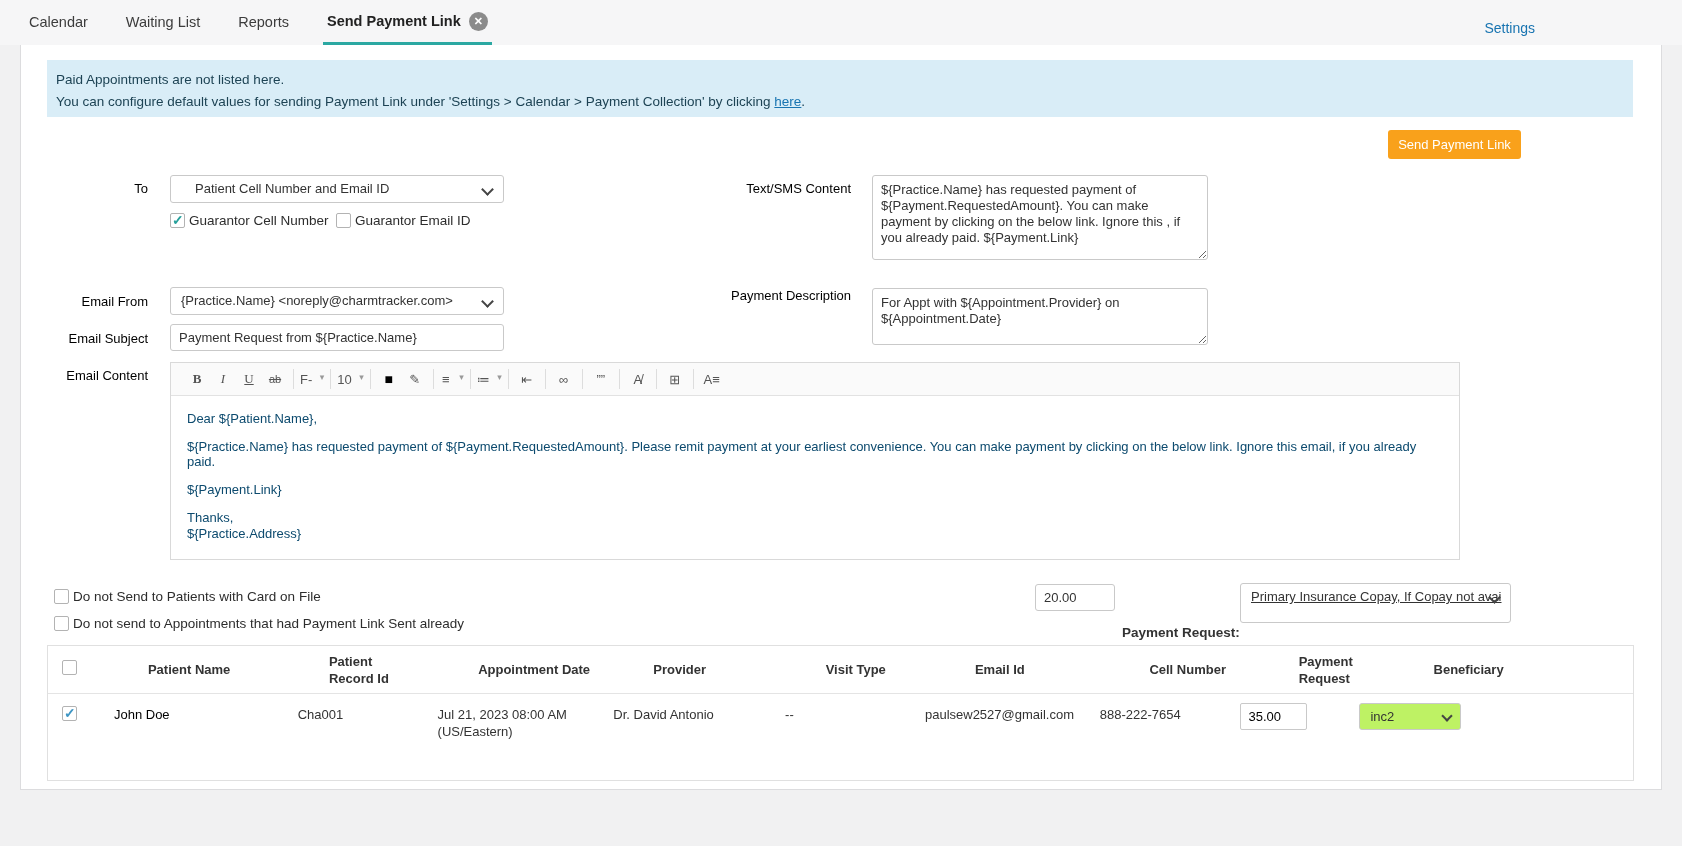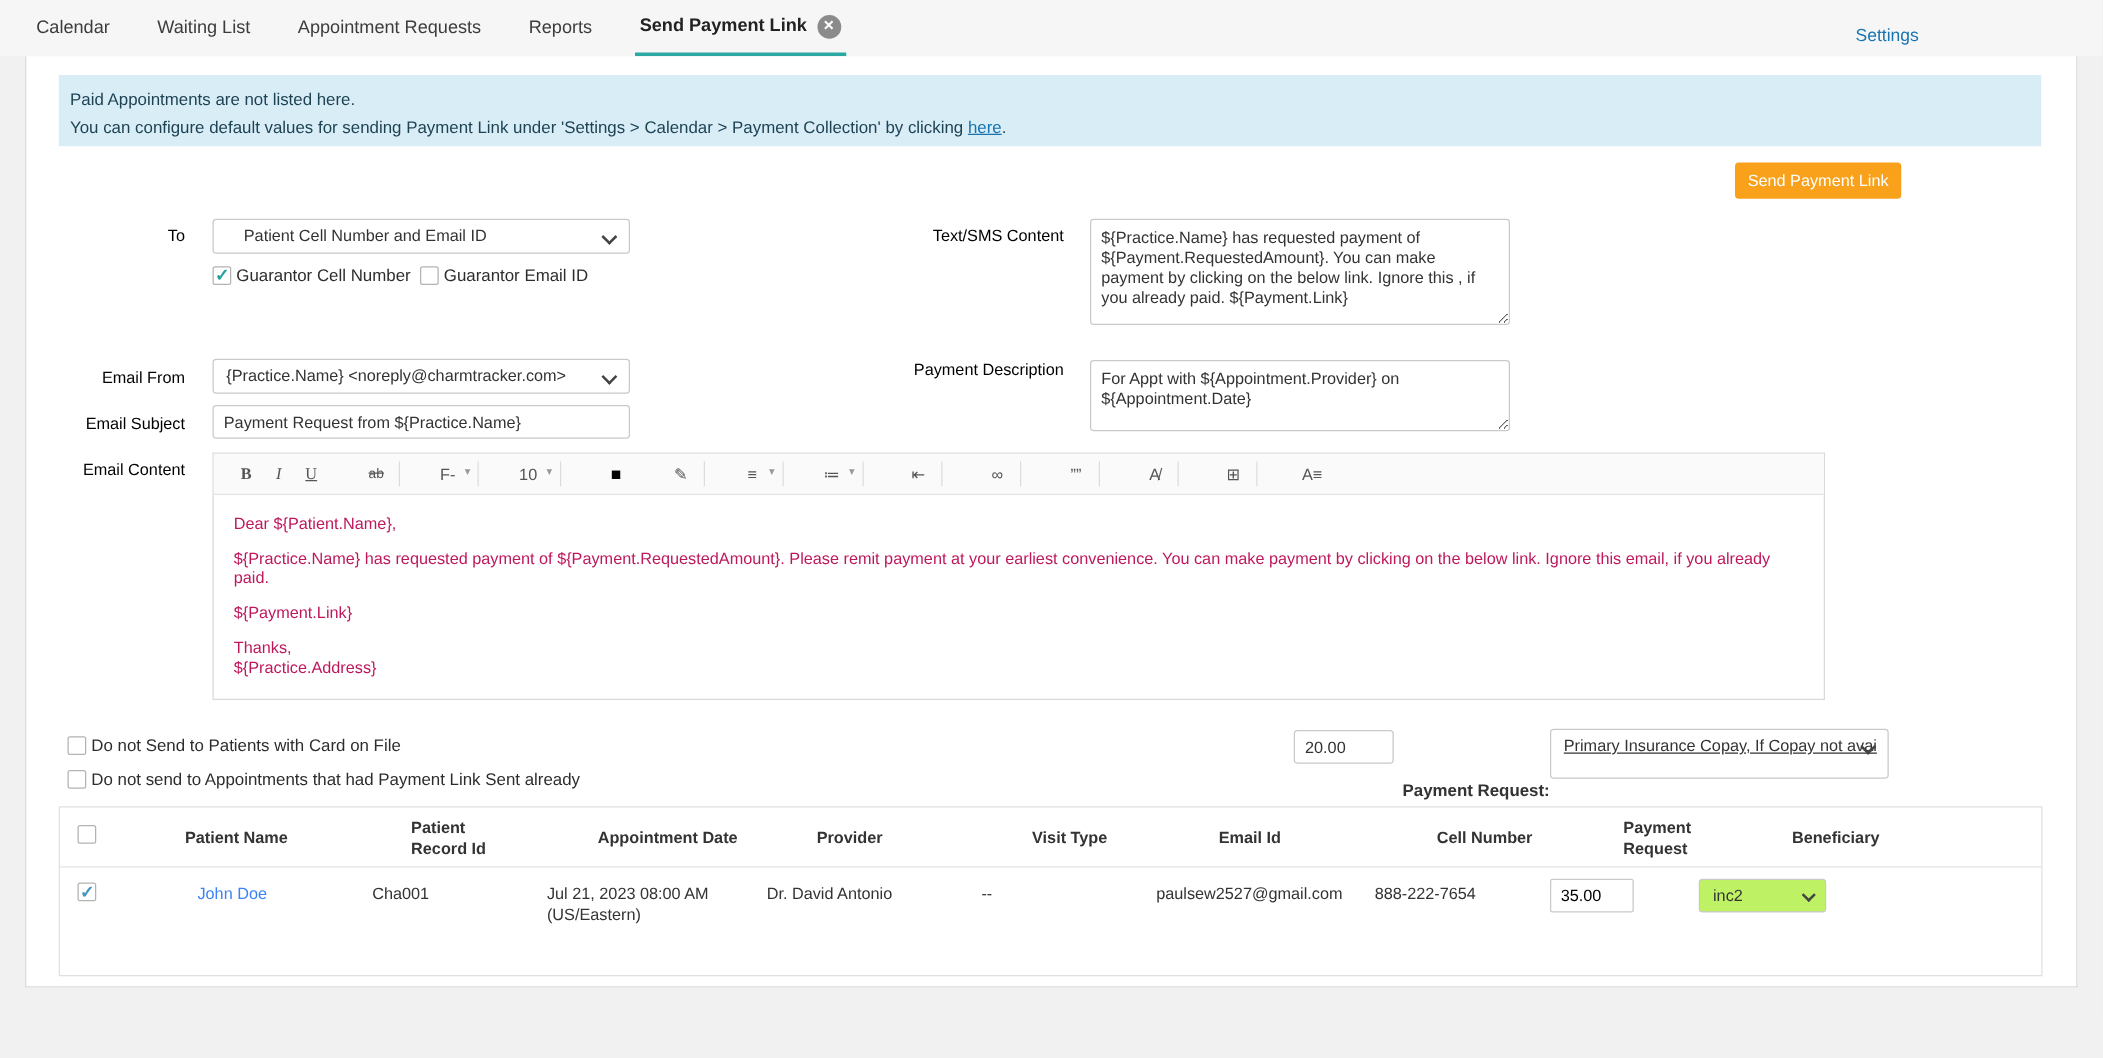--- a/index.html
+++ b/index.html
@@ -32,57 +32,56 @@
   textarea.txt-area { position:absolute; border:1px solid #c9c9c9; border-radius:3px; font-size:13px; color:#333; padding:6px 8px; font-family:"Liberation Sans",sans-serif; line-height:16px; resize:both; background:#fff; }
   .cb { position:absolute; width:15px; height:15px; border:1px solid #b3b3b3; border-radius:2px; background:#fff; cursor:pointer; }
   .cb.checked-teal::after { content:"✓"; position:absolute; left:1px; top:-2px; color:#26a09b; font-size:14px; font-weight:bold; }
   .cb-lbl { position:absolute; font-size:13.5px; color:#2d2d2d; cursor:pointer; }
   
   .editor { position:absolute; left:170px; top:362px; width:1290px; height:198px; border:1px solid #d9d9d9; background:#fff; }
   .editor-toolbar { height:33px; background:#fafafa; border-bottom:1px solid #e2e2e2; display:flex; align-items:center; padding-left:8px; }
   .tb-group { display:flex; align-items:center; height:20px; padding:0 6px; border-right:1px solid #ddd; gap:2px; }
   .tb-group:last-child { border-right:none; }
   .tb-btn { min-width:24px; height:24px; border:none; background:transparent; color:#555; font-size:13px; font-family:"Liberation Serif",serif; cursor:pointer; text-align:center; position:relative; }
-  .tb-btn.sans { font-family:"Liberation Sans",sans-serif;margin-left:26px; }
+  .tb-btn.sans { font-family:"Liberation Sans",sans-serif; }
   .tb-btn.b { font-weight:bold; }
   .tb-btn.i { font-style:italic; }
   .tb-btn.u { text-decoration:underline; }
   .tb-btn.s { text-decoration:line-through; font-size:11px; }
   .tb-btn.color { color:#000; font-size:14px; }
   .tb-btn.caret { padding-right:12px; }
   .tb-btn.caret::after { content:"▾"; position:absolute; right:0; top:5px; font-size:9px; color:#999; }
-  .editor-body { padding:15px 16px; font-size:13px; color:#be185d; }
+  .editor-body { padding:15px 16px; font-size:13px; color:#0c4a6e; }
   .editor-body p { margin:0 0 13px 0; line-height:15px; }
   .editor-body p.tight { margin-bottom:1px; }
   
   .pr-label { position:absolute; font-size:13.5px; font-weight:bold; color:#333; }
   
   .ptable { position:absolute; left:47px; top:645px; width:1587px; height:136px; border:1px solid #e0e0e0; background:#fff; font-size:13px; }
   .trow { display:flex; }
   .trow.head { height:48px; border-bottom:1px solid #e4e4e4; align-items:center; font-weight:bold; color:#333;gap:44px; }
   .trow.body { height:86px; align-items:flex-start; padding-top:12px; color:#333; }
   .tcell { padding-left:8px; padding-right:8px; line-height:17px; }
   .c0{width:58px; padding-left:14px;} .c1{width:184px;} .c2{width:140px;} .c3{width:176px;} .c4{width:172px;}
   .c5{width:140px;} .c6{width:175px; word-break:break-all;} .c7{width:140px;} .c8{width:120px;} .c9{width:282px;}
   .tbl-cb { position:relative; width:15px; height:15px; border:1px solid #b3b3b3; border-radius:2px; background:#fff; display:inline-block; cursor:pointer; }
   .tbl-cb.checked-blue::after { content:"✓"; position:absolute; left:1px; top:-2px; color:#3f96c4; font-size:14px; font-weight:bold; }
-  .link { color:#3b82f6; cursor:pointer;margin-left:44px; }
+  .link { color:#000000; cursor:pointer; }
   .row-input { width:67px; height:27px; border:1px solid #c9c9c9; border-radius:2px; font-size:13px; padding:0 8px; font-family:"Liberation Sans",sans-serif; margin-top:-3px; }
   .row-select { position:relative; width:102px; height:27px; border:1px solid #c9c9c9; border-radius:3px; line-height:25px; padding:0 22px 0 10px; margin-top:-3px; cursor:pointer; background:#bef264; }
   .row-select::after { content:""; position:absolute; right:9px; top:8px; width:6px; height:6px; border-right:2px solid #444; border-bottom:2px solid #444; transform:rotate(45deg); }
 </style>
 </head>
 <body>
 
 <div class="page">
 
   <div class="tabbar">
     <div class="tab">Calendar</div>
     <div class="tab">Waiting List</div>
-    <div class="tab">Appointment Requests</div>
     <div class="tab">Reports</div>
     <div class="tab active">
       <span>Send Payment Link</span>
       <span class="tab-close"></span>
     </div>
   </div>
   <div class="settings-link">Settings</div>
 
   <div class="card"></div>
 

